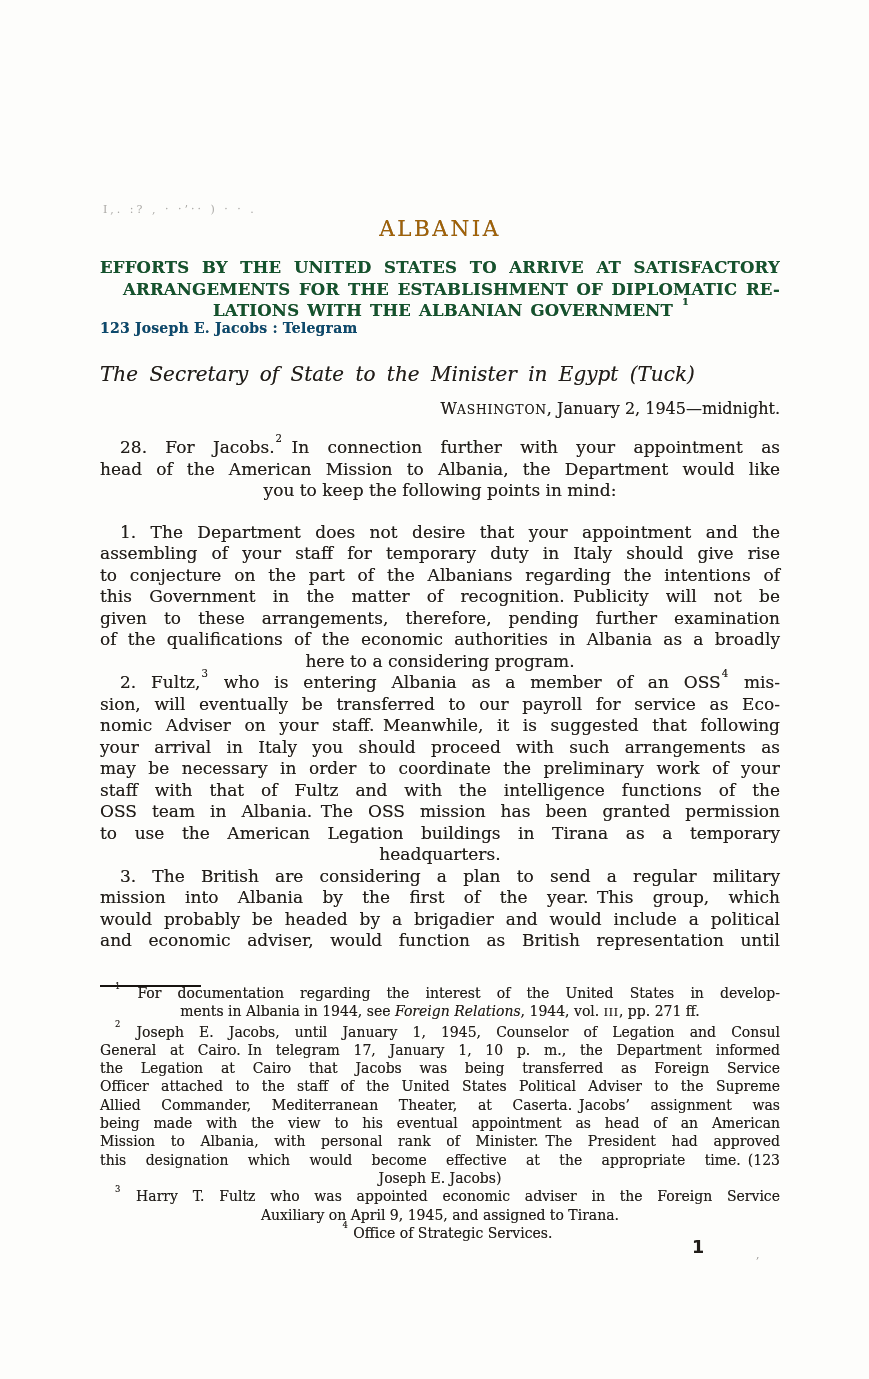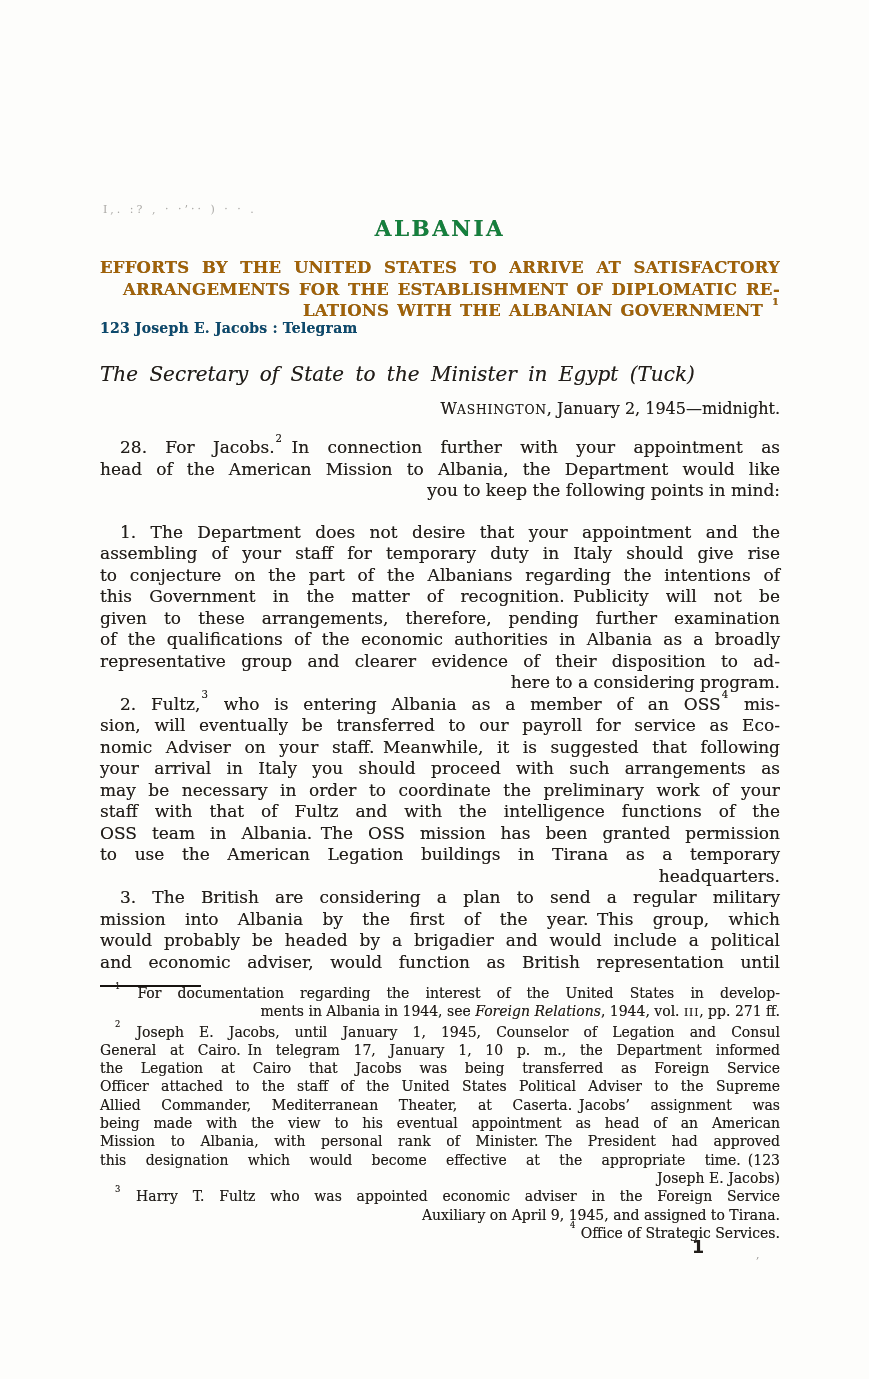--- a/index.html
+++ b/index.html
@@ -21,31 +21,31 @@
     letter-spacing: 3px; filter: blur(.4px);
     white-space: nowrap;
   }
   .scan-speck {
     top: 1248px; left: 756px;
     font-size: 11px; color: #7c7a76; opacity: .8;
   }
 
   .country-title {
     top: 216px; text-align: center;
-    font-size: 21.5px; font-weight: bold; letter-spacing: 2.5px;
+    font-size: 21.5px; font-weight: normal; letter-spacing: 2.5px;
     margin: 0; line-height: 26px;
-    color: #15803d;
+    color: #a16207;
   }
 
   .subject-heading {
     top: 257px;
     font-size: 16.5px; font-weight: bold;
     letter-spacing: .2px; word-spacing: 2px;
     line-height: 21.5px;
-    color: #a16207;
+    color: #14532d;
   }
   .subject-heading .tline.ind { text-indent: 23px; }
 
   .doc-label {
     top: 319px;
     font-size: 14px; font-weight: bold; letter-spacing: .2px;
     line-height: 18px; color: #0c4a6e;
   }
 
   .doc-title {
@@ -70,21 +70,21 @@
 
   .footnotes { top: 984px; font-size: 14px; line-height: 18.3px; }
   .footnotes .tline.ind { text-indent: 14px; }
 
   .page-number {
     top: 1237px; left: 692px;
     font-size: 17.5px; font-weight: bold;
     font-family: "DejaVu Sans", "Liberation Sans", sans-serif;
   }
 
-  .tline { text-align: right; }
+  .tline { text-align: center; }
   .tline.just { text-align: justify; text-align-last: justify; }
 
   sup {
     font-size: 60%; line-height: 0;
     position: relative; top: -0.45em;
     padding: 0 1px;
   }
   .sc { font-size: 77%; letter-spacing: .8px; }
   .i  { font-style: italic; }
 
@@ -118,21 +118,20 @@
         <div class="tline just"><span>head of the American Mission to Albania, the Department would like</span></div>
         <div class="tline"><span>you to keep the following points in mind:</span></div>
       </div>
     <div class="para">
         <div class="tline just ind"><span>1. The Department does not desire that your appointment and the</span></div>
         <div class="tline just"><span>assembling of your staff for temporary duty in Italy should give rise</span></div>
         <div class="tline just"><span>to conjecture on the part of the Albanians regarding the intentions of</span></div>
         <div class="tline just"><span>this Government in the matter of recognition. Publicity will not be</span></div>
         <div class="tline just"><span>given to these arrangements, therefore, pending further examination</span></div>
         <div class="tline just"><span>of the qualifications of the economic authorities in Albania as a broadly</span></div>
-        <div class="tline just"><span>representative group and clearer evidence of their disposition to ad-</span></div>
         <div class="tline"><span>here to a considering program.</span></div>
       </div>
     <div class="para">
         <div class="tline just ind"><span>2. Fultz,</span><sup>3</sup><span> who is entering Albania as a member of an OSS</span><sup>4</sup><span> mis-</span></div>
         <div class="tline just"><span>sion, will eventually be transferred to our payroll for service as Eco-</span></div>
         <div class="tline just"><span>nomic Adviser on your staff. Meanwhile, it is suggested that following</span></div>
         <div class="tline just"><span>your arrival in Italy you should proceed with such arrangements as</span></div>
         <div class="tline just"><span>may be necessary in order to coordinate the preliminary work of your</span></div>
         <div class="tline just"><span>staff with that of Fultz and with the intelligence functions of the</span></div>
         <div class="tline just"><span>OSS team in Albania. The OSS mission has been granted permission</span></div>

